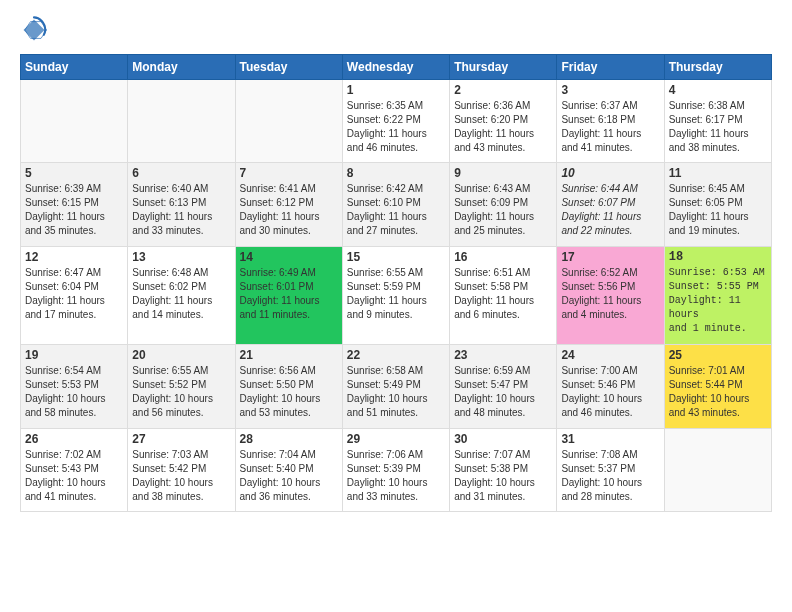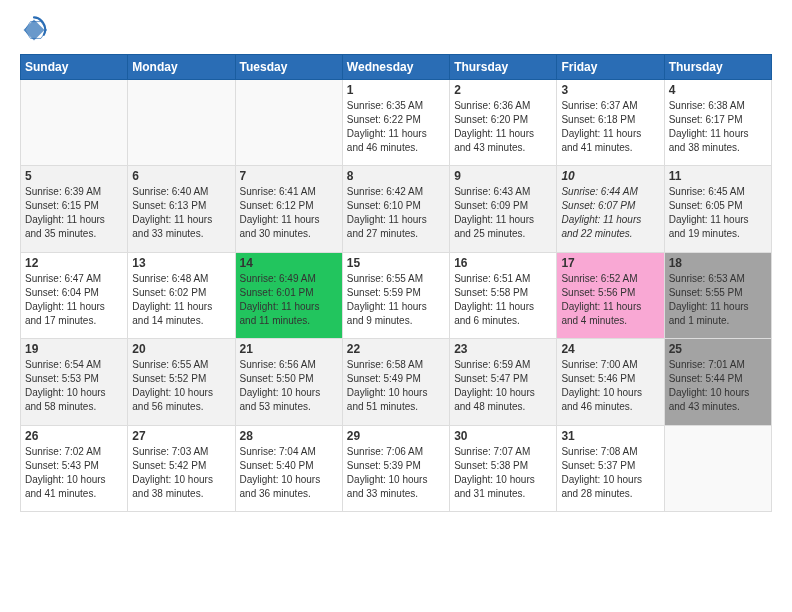--- a/index.html
+++ b/index.html
@@ -262,21 +262,21 @@
 Daylight: 11 hours
 and 6 minutes.</div>
           </td>
           <td style="background: #f9a8d4; margin-top: 18px;">
             <span class="day-num">17</span>
             <div class="day-info" style="white-space: pre-line;">Sunrise: 6:52 AM
 Sunset: 5:56 PM
 Daylight: 11 hours
 and 4 minutes.</div>
           </td>
-          <td style="background: #a3a3a3;">
+          <td style="background: #bef264; font-family: Liberation Mono, monospace;">
             <span class="day-num">18</span>
             <div class="day-info" style="white-space: pre-line;">Sunrise: 6:53 AM
 Sunset: 5:55 PM
 Daylight: 11 hours
 and 1 minute.</div>
           </td>
         </tr>
         <tr>
           <td style="background: rgb(242, 242, 242);">
             <span class="day-num">19</span>
@@ -313,21 +313,21 @@
 Daylight: 10 hours
 and 48 minutes.</div>
           </td>
           <td style="background: rgb(242, 242, 242);">
             <span class="day-num">24</span>
             <div class="day-info" style="white-space: pre-line;">Sunrise: 7:00 AM
 Sunset: 5:46 PM
 Daylight: 10 hours
 and 46 minutes.</div>
           </td>
-          <td style="background: #a3a3a3;">
+          <td style="background: #fde047;">
             <span class="day-num">25</span>
             <div class="day-info" style="white-space: pre-line;">Sunrise: 7:01 AM
 Sunset: 5:44 PM
 Daylight: 10 hours
 and 43 minutes.</div>
           </td>
         </tr>
         <tr>
           <td style="background: rgb(255, 255, 255);">
             <span class="day-num">26</span>

